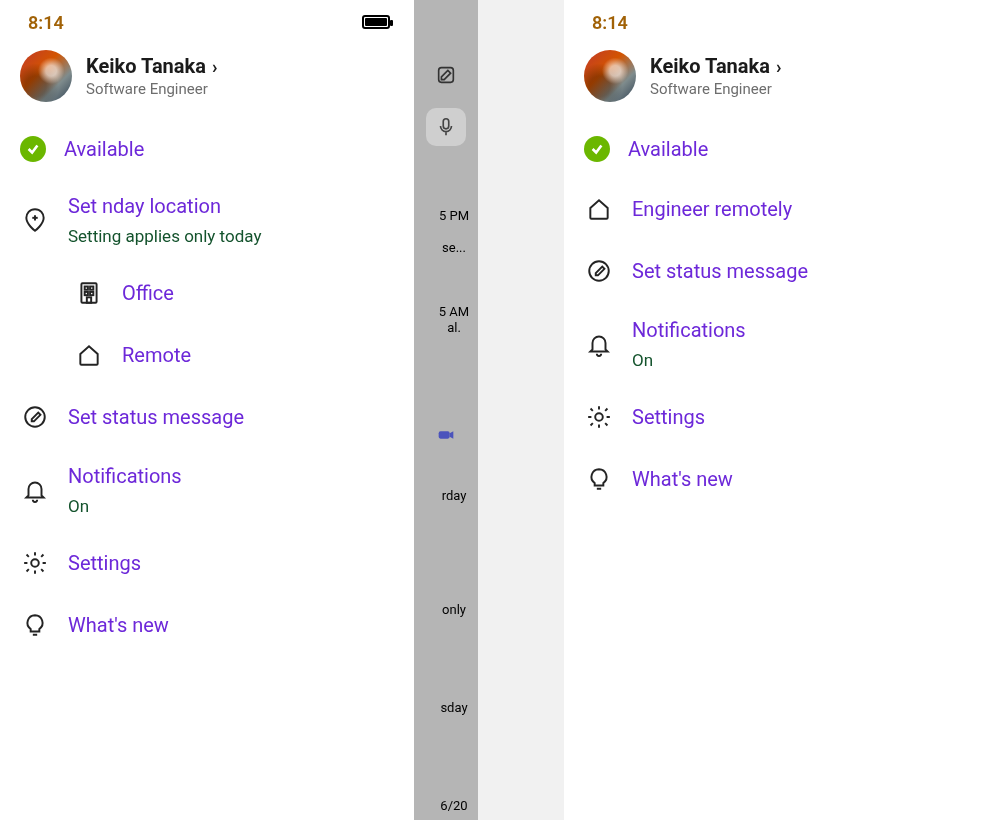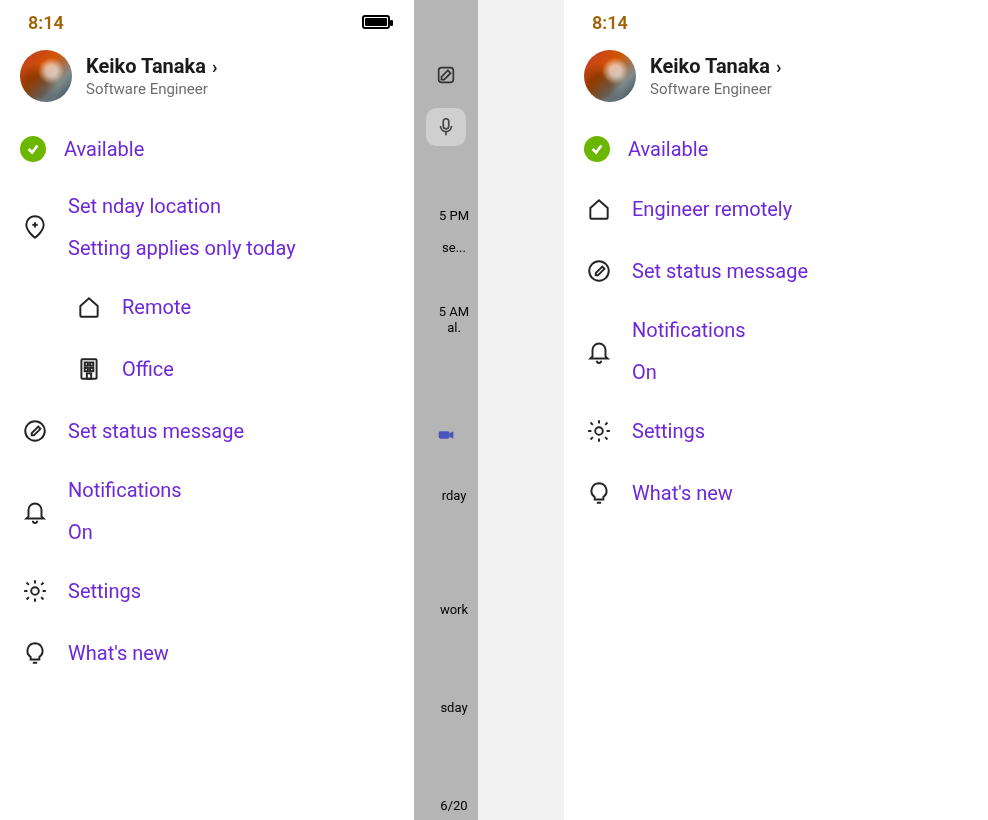--- a/index.html
+++ b/index.html
@@ -80,21 +80,21 @@
   .row.sub { padding-left: 74px; }
   .ico {
     width: 30px; height: 30px;
     display:flex; align-items:center; justify-content:center;
     flex-shrink:0;
     color:#242424;
   }
   .ico svg { width: 26px; height: 26px; }
   .row-text { display:flex; flex-direction:column; }
   .row-title { font-size: 20px; color:#6d28d9; }
-  .row-sub { font-size: 20px; color: #6d28d9; margin-top:18px;}
+  .row-sub { font-size: 17px; color: #14532d; margin-top:8px;}
 
   .presence {
     width: 26px; height:26px; border-radius:50%;
     background:#6bb700;
     display:flex; align-items:center; justify-content:center;
     flex-shrink:0;
   }
   .presence svg { width: 14px; height:14px; stroke:#fff; stroke-width:3; fill:none; }
 
   
@@ -199,38 +199,38 @@
         </div>
         <div class="row-text">
           <div class="row-title">Set nday location</div>
           <div class="row-sub">Setting applies only today</div>
         </div>
       </div>
 
       <div class="row sub">
         <div class="ico">
           <svg viewBox="0 0 24 24" fill="none" stroke="currentColor" stroke-width="1.8">
-              <path d="M4 11 L12 4 L20 11 V20 A1 1 0 0 1 19 21 H5 A1 1 0 0 1 4 20 Z"></path>
-            </svg>
-        </div>
-        <div class="row-title">Remote</div>
-      </div>
-
-      <div class="row sub">
-        <div class="ico">
-          <svg viewBox="0 0 24 24" fill="none" stroke="currentColor" stroke-width="1.8">
               <rect x="5" y="3" width="14" height="18" rx="1"></rect>
               <rect x="8" y="6" width="3" height="3"></rect>
               <rect x="13" y="6" width="3" height="3"></rect>
               <rect x="8" y="11" width="3" height="3"></rect>
               <rect x="13" y="11" width="3" height="3"></rect>
               <rect x="10" y="16" width="4" height="5"></rect>
             </svg>
         </div>
         <div class="row-title">Office</div>
+      </div>
+
+      <div class="row sub">
+        <div class="ico">
+          <svg viewBox="0 0 24 24" fill="none" stroke="currentColor" stroke-width="1.8">
+              <path d="M4 11 L12 4 L20 11 V20 A1 1 0 0 1 19 21 H5 A1 1 0 0 1 4 20 Z"></path>
+            </svg>
+        </div>
+        <div class="row-title">Remote</div>
       </div>
 
       <div class="row">
         <div class="ico">
           <svg viewBox="0 0 24 24" fill="none" stroke="currentColor" stroke-width="1.8">
               <circle cx="12" cy="12" r="9"></circle>
               <path d="M9 14 L15 8 L17 10 L11 16 L9 16 Z"></path>
             </svg>
         </div>
         <div class="row-title">Set status message</div>
@@ -287,21 +287,21 @@
     <div class="chip" style="top:240px">se...</div>
     <div class="chip" style="top:304px">5 AM</div>
     <div class="chip" style="top:320px">al.</div>
     <div class="cam">
       <svg viewBox="0 0 24 24" fill="currentColor">
           <rect x="4" y="8" width="12" height="8" rx="2"></rect>
           <path d="M16 10l4-2v8l-4-2z"></path>
         </svg>
     </div>
     <div class="chip" style="top:488px">rday</div>
-    <div class="chip" style="top:602px">work</div>
+    <div class="chip" style="top:602px">only</div>
     <div class="chip" style="top:700px">sday</div>
     <div class="chip" style="top:798px">6/20</div>
   </div>
 
   <div class="gap-strip"></div>
 
   <div class="screen right">
     <div class="status-bar">
       <span>8:14</span>
       <div class="status-right">

